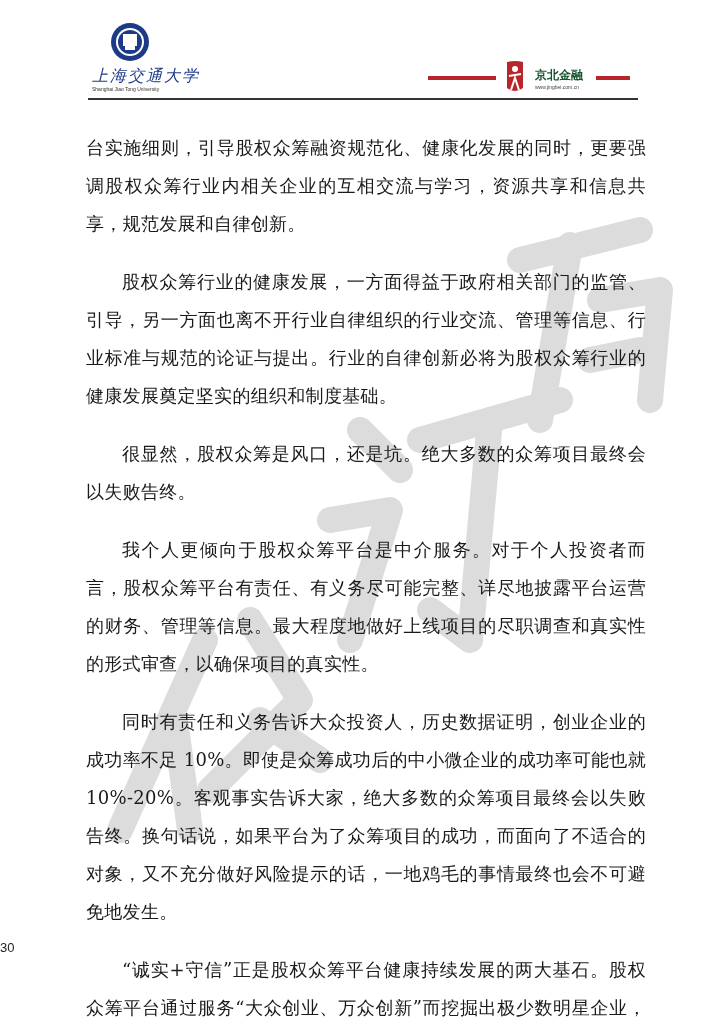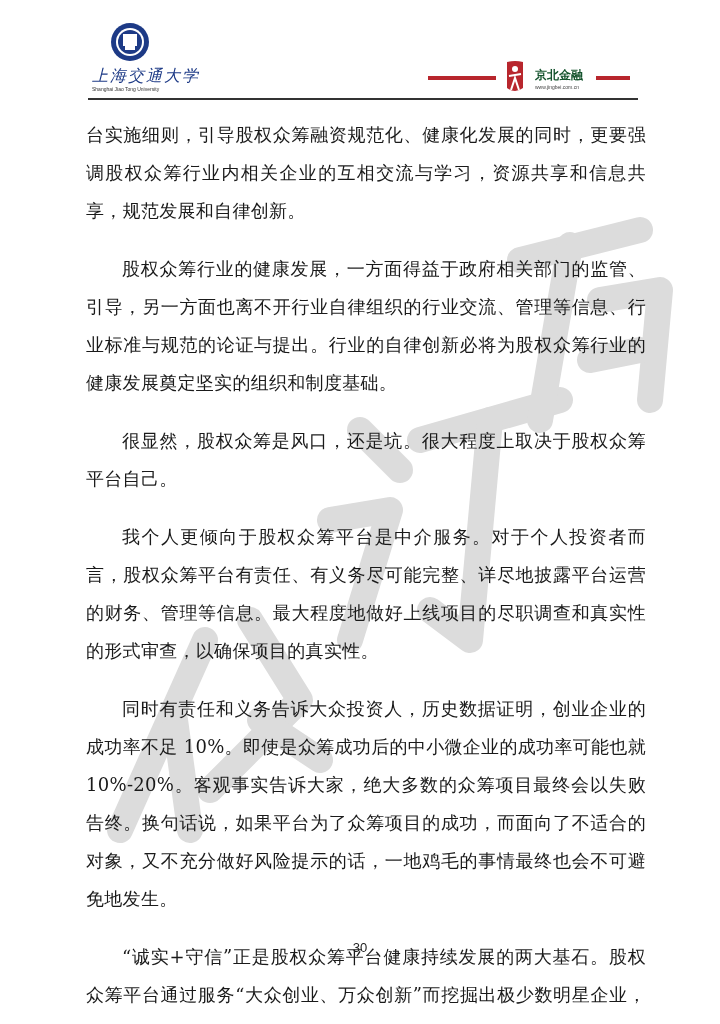--- a/index.html
+++ b/index.html
@@ -15,23 +15,23 @@
   .rule-red-right { position: absolute; left: 596px; top: 76px; width: 34px; height: 4px; background: #b8262d; }
   .jb-logo { position: absolute; left: 505px; top: 60px; width: 20px; height: 34px; }
   .jb-name { position: absolute; left: 535px; top: 67px; font-size: 12px; font-weight: bold; color: #14532d;
              font-family: "DejaVu Sans", sans-serif; }
   .jb-url { position: absolute; left: 535px; top: 84px; font-size: 5px; color: #444;
             font-family: "Liberation Sans", sans-serif; }
   .header-rule { position: absolute; left: 88px; top: 98px; width: 550px; height: 2px; background: #333; }
 
   .watermark { position: absolute; left: 0; top: 0; width: 720px; height: 1024px; pointer-events: none; }
   .content { position: absolute; left: 86px; top: 112px; width: 560px; }
-  .para { margin: 4px 0 20px 0; font-size: 18px; line-height: 38px; text-align: justify; letter-spacing: 0.3px; }
+  .para { margin: 17px 0 20px 0; font-size: 18px; line-height: 38px; text-align: justify; letter-spacing: 0.3px; }
   .para.indent { text-indent: 36px; }
-  .page-number { position: absolute; left: 0; width: 720px; top: 940px; text-align: center;
+  .page-number { position: absolute; left: 0; width: 720px; top: 940px; text-align: left;
                  font-size: 13px; font-family: "Liberation Sans", sans-serif; color: #222; }
 </style>
 </head>
 <body>
 
 <div class="header">
   <svg class="sjtu-logo" viewBox="0 0 40 40">
     <circle cx="20" cy="20" r="19" fill="#1d3a86"></circle>
     <circle cx="20" cy="20" r="14" fill="#ffffff"></circle>
     <circle cx="20" cy="20" r="12" fill="#1d3a86"></circle>
@@ -69,19 +69,19 @@
     <path d="M520 260 L640 230"></path>
     <path d="M570 245 L540 420"></path>
     <path d="M600 300 L660 290 L650 400"></path>
     <path d="M590 360 L640 350"></path>
   </g>
 </svg>
 
 <div class="content">
   <p class="para">台实施细则，引导股权众筹融资规范化、健康化发展的同时，更要强调股权众筹行业内相关企业的互相交流与学习，资源共享和信息共享，规范发展和自律创新。</p>
   <p class="para indent">股权众筹行业的健康发展，一方面得益于政府相关部门的监管、引导，另一方面也离不开行业自律组织的行业交流、管理等信息、行业标准与规范的论证与提出。行业的自律创新必将为股权众筹行业的健康发展奠定坚实的组织和制度基础。</p>
-  <p class="para indent">很显然，股权众筹是风口，还是坑。很大程度上取决于股权众筹平台自己。</p>
+  <p class="para indent">很显然，股权众筹是风口，还是坑。绝大多数的众筹项目最终会以失败告终。</p>
   <p class="para indent">我个人更倾向于股权众筹平台是中介服务。对于个人投资者而言，股权众筹平台有责任、有义务尽可能完整、详尽地披露平台运营的财务、管理等信息。最大程度地做好上线项目的尽职调查和真实性的形式审查，以确保项目的真实性。</p>
   <p class="para indent">同时有责任和义务告诉大众投资人，历史数据证明，创业企业的成功率不足 10%。即使是众筹成功后的中小微企业的成功率可能也就10%-20%。客观事实告诉大家，绝大多数的众筹项目最终会以失败告终。换句话说，如果平台为了众筹项目的成功，而面向了不适合的对象，又不充分做好风险提示的话，一地鸡毛的事情最终也会不可避免地发生。</p>
   <p class="para indent">“诚实+守信”正是股权众筹平台健康持续发展的两大基石。股权众筹平台通过服务“大众创业、万众创新”而挖掘出极少数明星企业，并扶持、陪伴明星企业成长、壮大，并获取项目增值的管理分红。</p>
 </div>
 
 <div class="page-number">30</div>
 
 </body></html>

